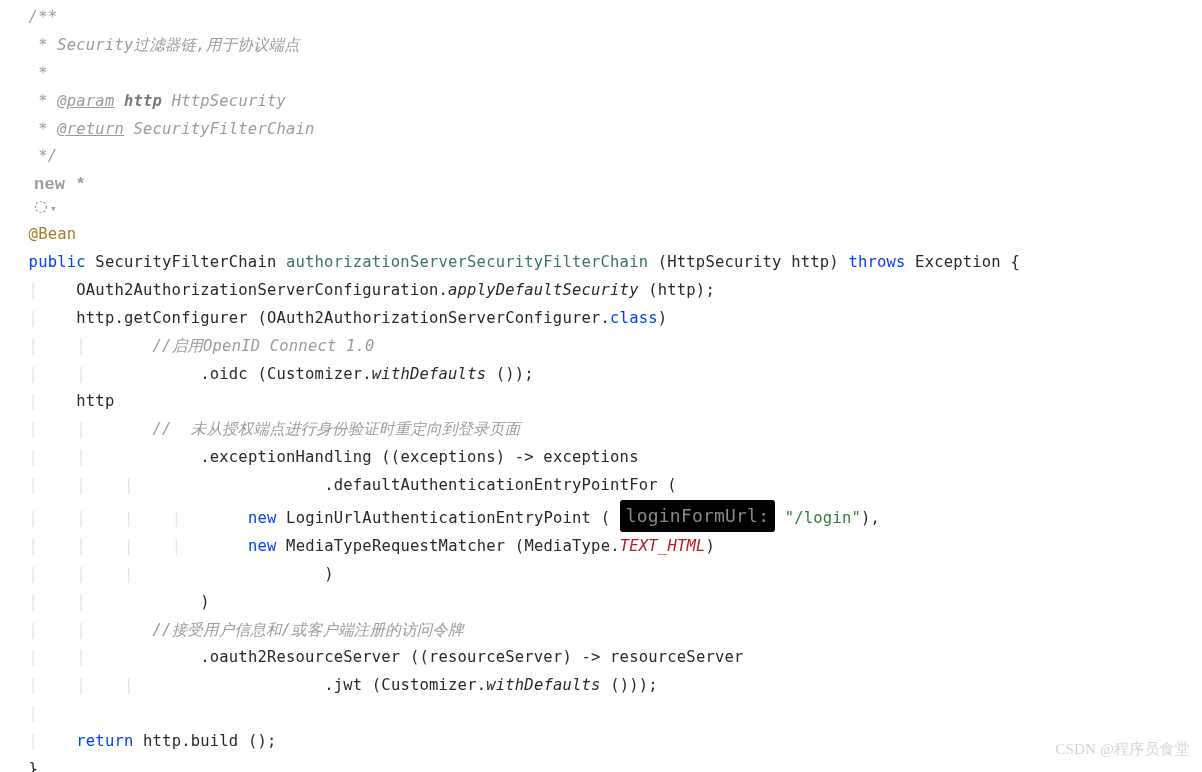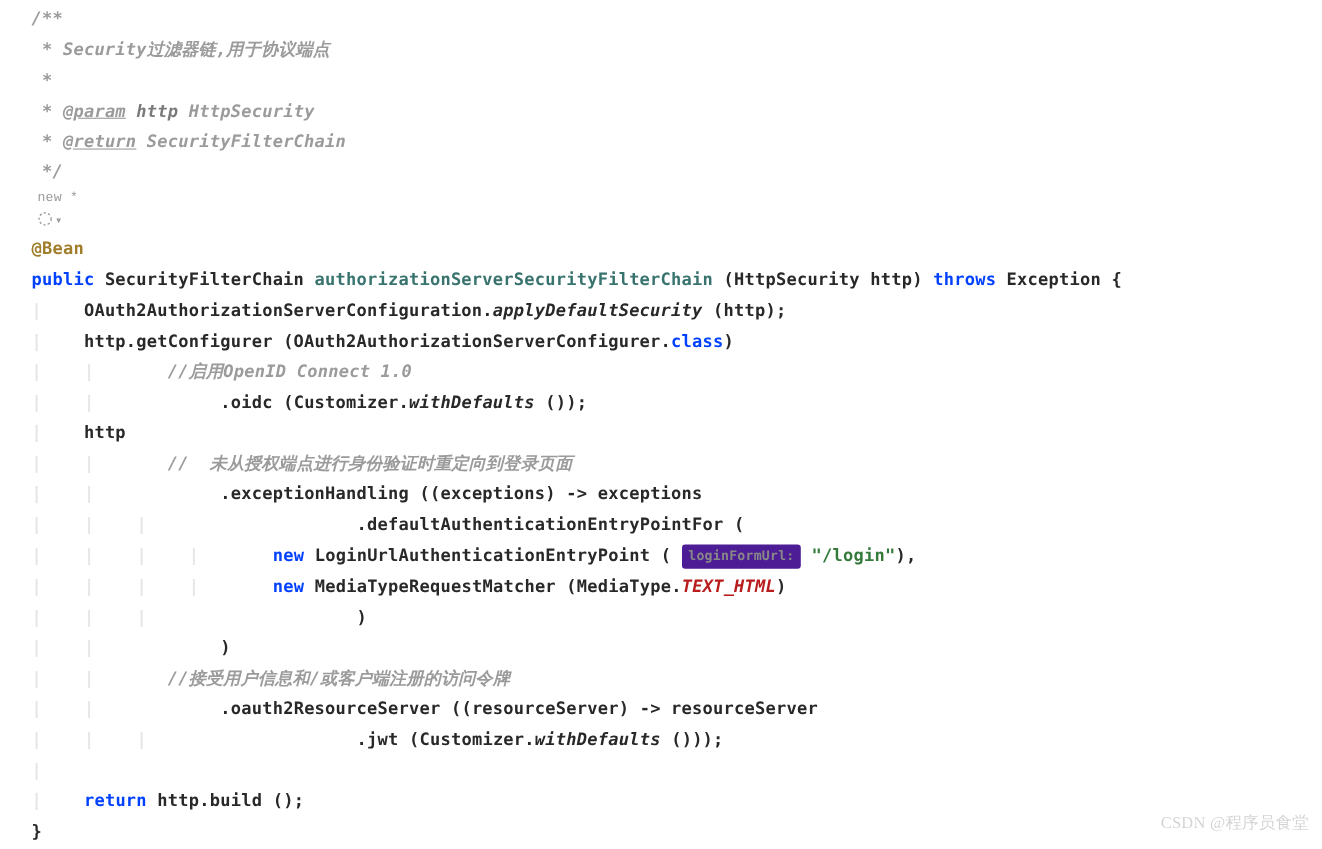--- a/index.html
+++ b/index.html
@@ -12,48 +12,48 @@
     color: #282828;
     width: 1202px;
     height: 772px;
     overflow: hidden;
     letter-spacing: 0.2px;
   }
   pre {
     margin: 0;
     padding: 4px 0 0 0;
     white-space: pre;
-    font-weight: bold;
   }
   .c-comment { color: #9b9b9b; font-style: italic; text-align: center; }
   .c-doc     { color: #9b9b9b; font-style: italic; }
   .c-doc-u   { color: #9b9b9b; font-style: italic; text-decoration: underline; }
   .c-kw      { color: #0040ff; }
   .c-anno    { color: #a07d2a; }
   .c-method  { color: #38736e; }
   .c-static  { font-style: italic; }
   .c-string  { color: #347b3b; }
   .c-field   { color: #b91c1c; font-style: italic; }
 
   .inlay {
     display: inline-block;
-    background: #4c1d95;
+    background: #000000;
     color: #888888;
     font-style: normal;
     padding: 0 6px;
     border-radius: 3px;
-    font-size: 12px;
+    font-size: 18px;
     vertical-align: 1px;
   }
 
   .gutter-new {
-    font-size: 12px;
+    font-size: 17px;
     color: #9b9b9b;
     padding-left: 34px;
     line-height: 1.6;
+    font-weight: bold;
   }
   .gutter-icon {
     padding-left: 34px;
     line-height: 1.2;
     color: #9b9b9b;
   }
   .gutter-icon svg { vertical-align: -2px; }
   .chev { font-size: 11px; margin-left: 2px; }
 
   .guide {

